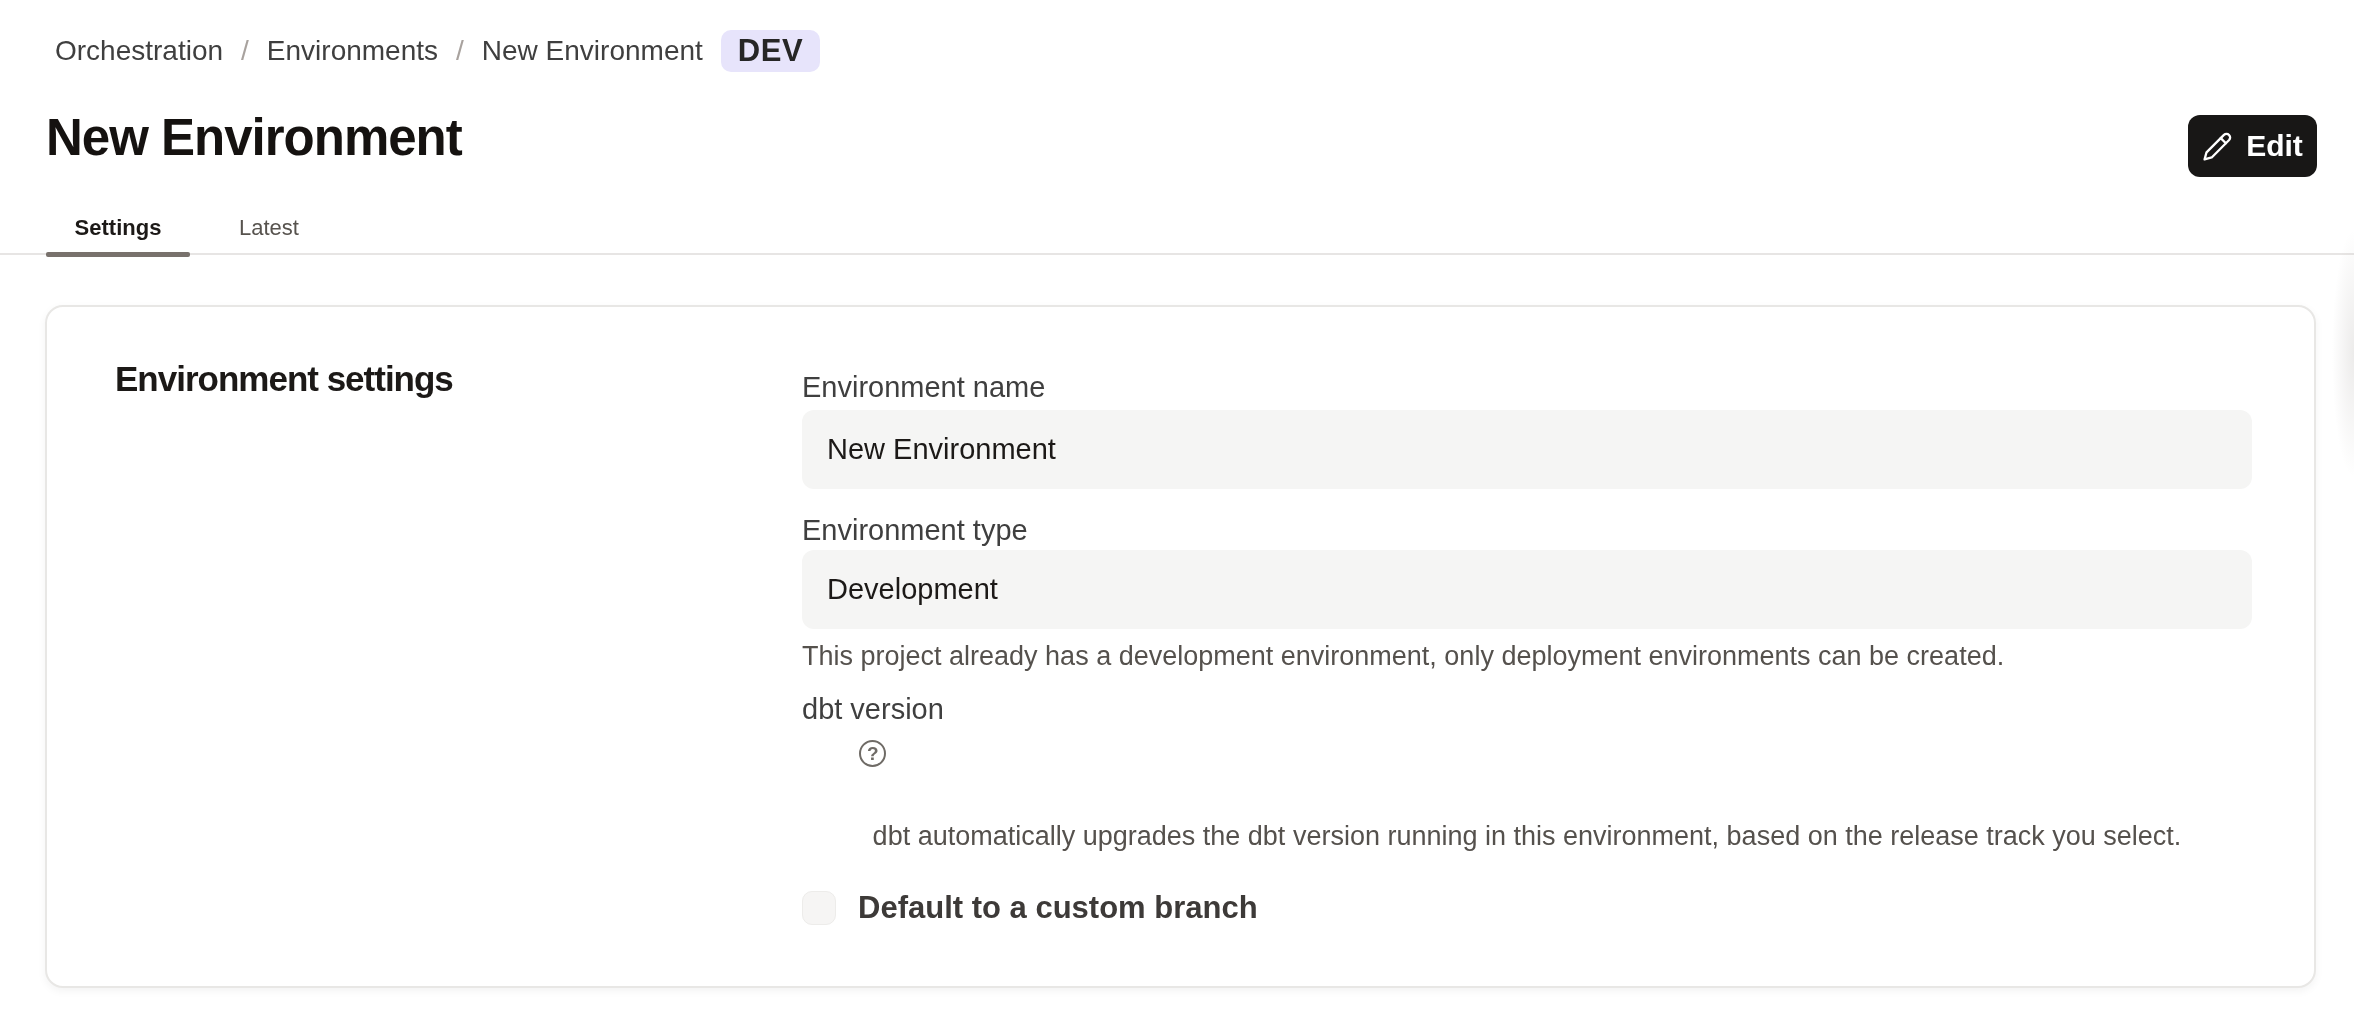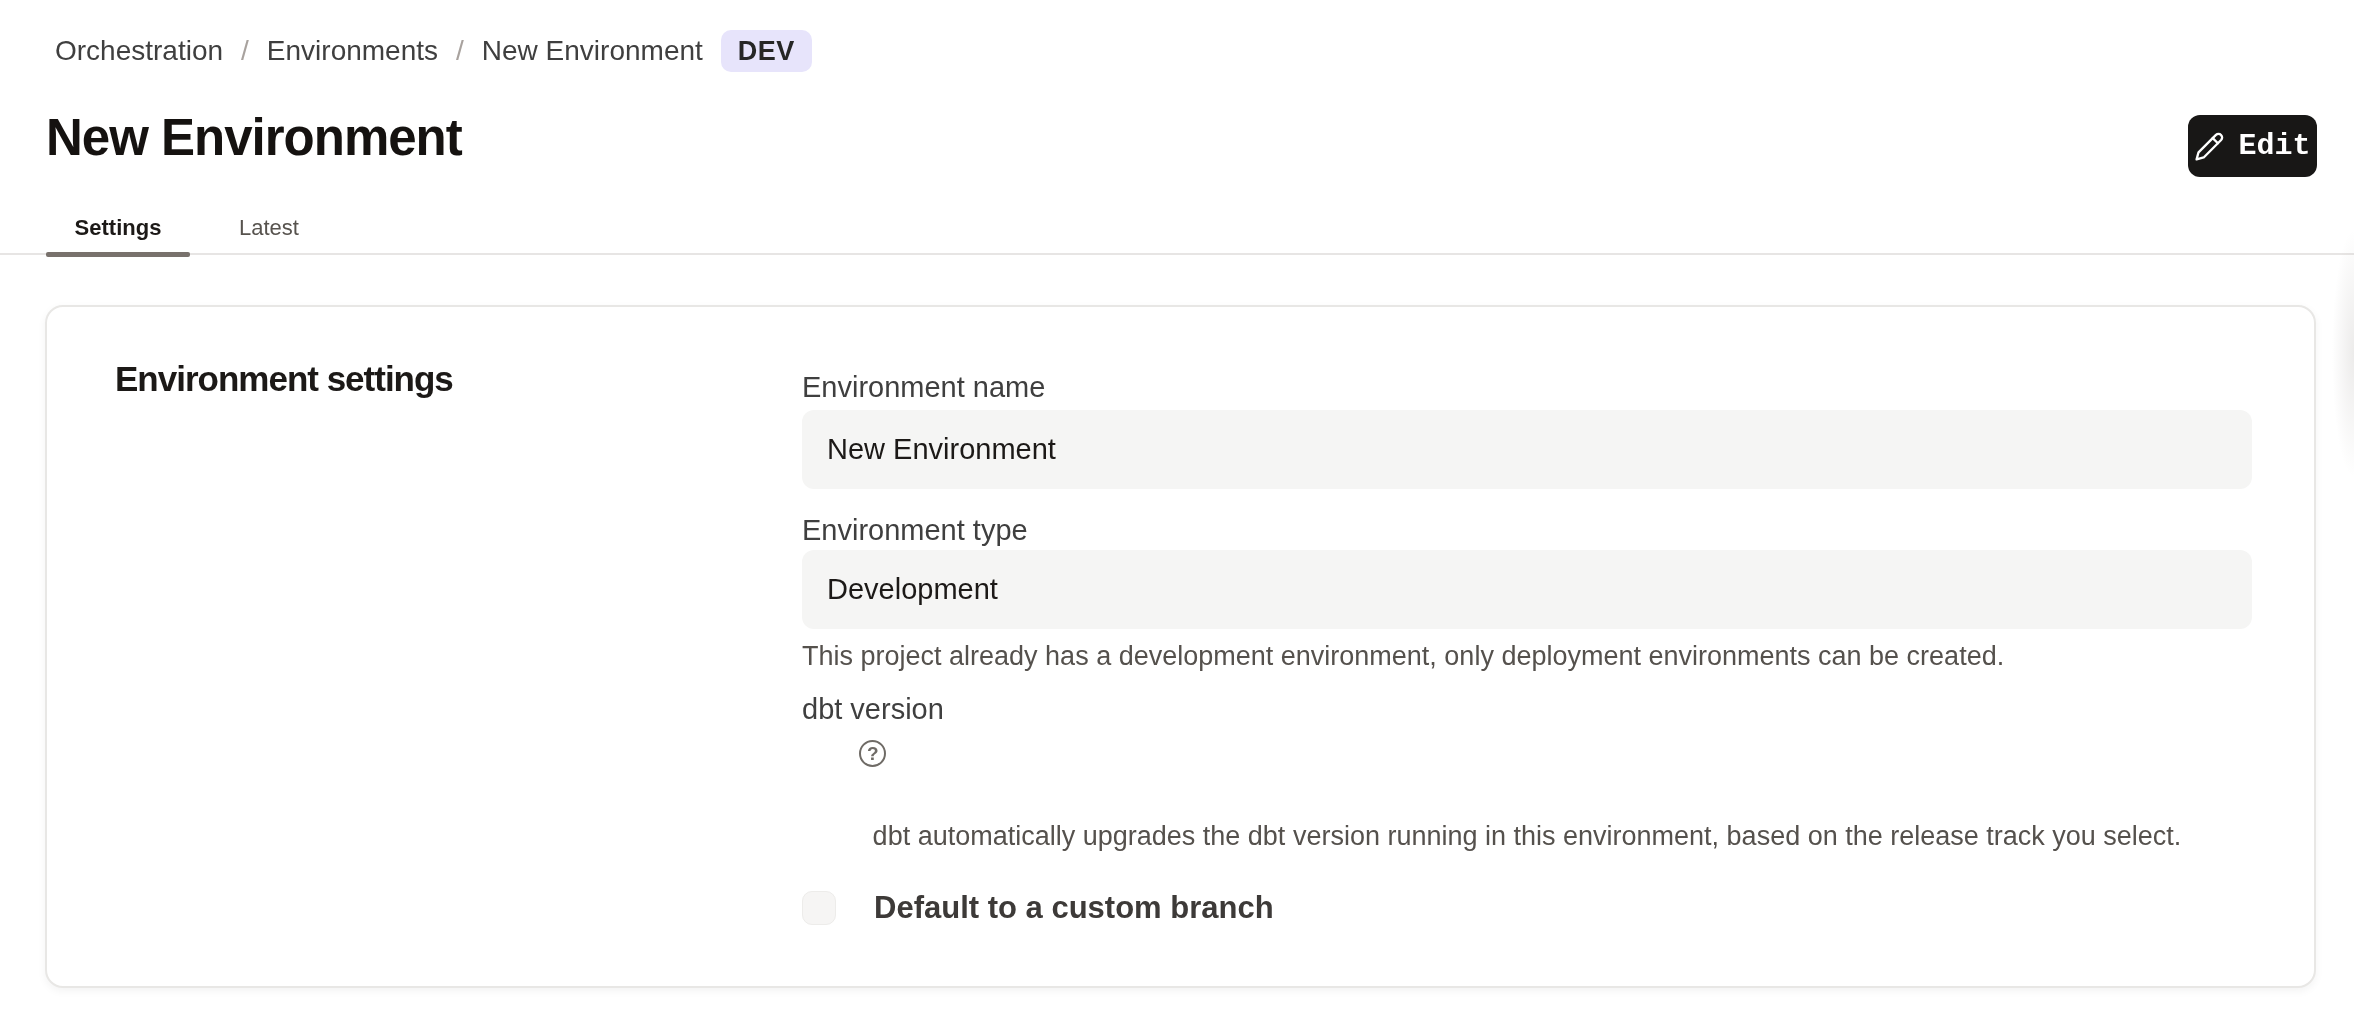--- a/index.html
+++ b/index.html
@@ -16,38 +16,38 @@
   .breadcrumb {
     position: absolute; left: 55px; top: 28px;
     display: flex; align-items: center; gap: 18px;
     font-size: 28px; height: 46px;
   }
   .crumb { color: #3f3f3f; text-decoration: none; cursor: pointer; }
   .crumb.current { cursor: default; }
   .crumb-sep { color: #a8a29e; }
   .env-badge {
     background: #e7e4fb; color: #262626;
-    font-size: 27px; font-weight: 600;
+    font-size: 31px; font-weight: 600;
     height: 42px; padding: 0 17px;
     border-radius: 10px;
     display: inline-flex; align-items: center;
     letter-spacing: 0.5px;
   }
 
   
   .page-title {
     position: absolute; left: 46px; top: 108px;
     font-size: 51px; font-weight: 700;
     color: #151210; letter-spacing: -1px;
   }
   .edit-btn {
     position: absolute; left: 2188px; top: 115px;
     width: 129px; height: 62px;
     background: #181716; border: none; border-radius: 12px;
-    color: #ffffff; font-family: Liberation Mono, monospace;
+    color: #ffffff; font-family: Liberation Sans, sans-serif;
     font-size: 30px; font-weight: 600;
     display: flex; align-items: center; justify-content: center; gap: 13px;
     cursor: pointer;
   }
   .edit-btn svg { display: block; }
 
   
   .tabs {
     position: absolute; left: 0; top: 200px;
     width: 2354px; height: 55px;
@@ -129,21 +129,21 @@
     display: flex; align-items: center;
     cursor: pointer;
   }
   .checkbox-box {
     width: 34px; height: 34px;
     background: #f6f5f4;
     border: 1px solid #edecea;
     border-radius: 10px;
   }
   .checkbox-label {
-    margin-left: 38px;
+    margin-left: 22px;
     font-size: 31px; font-weight: 600; color: #3d3a38;
   }
 </style>
 </head>
 <body>
 
 <nav class="breadcrumb">
   <a class="crumb">Orchestration</a>
   <span class="crumb-sep">/</span>
   <a class="crumb">Environments</a>

